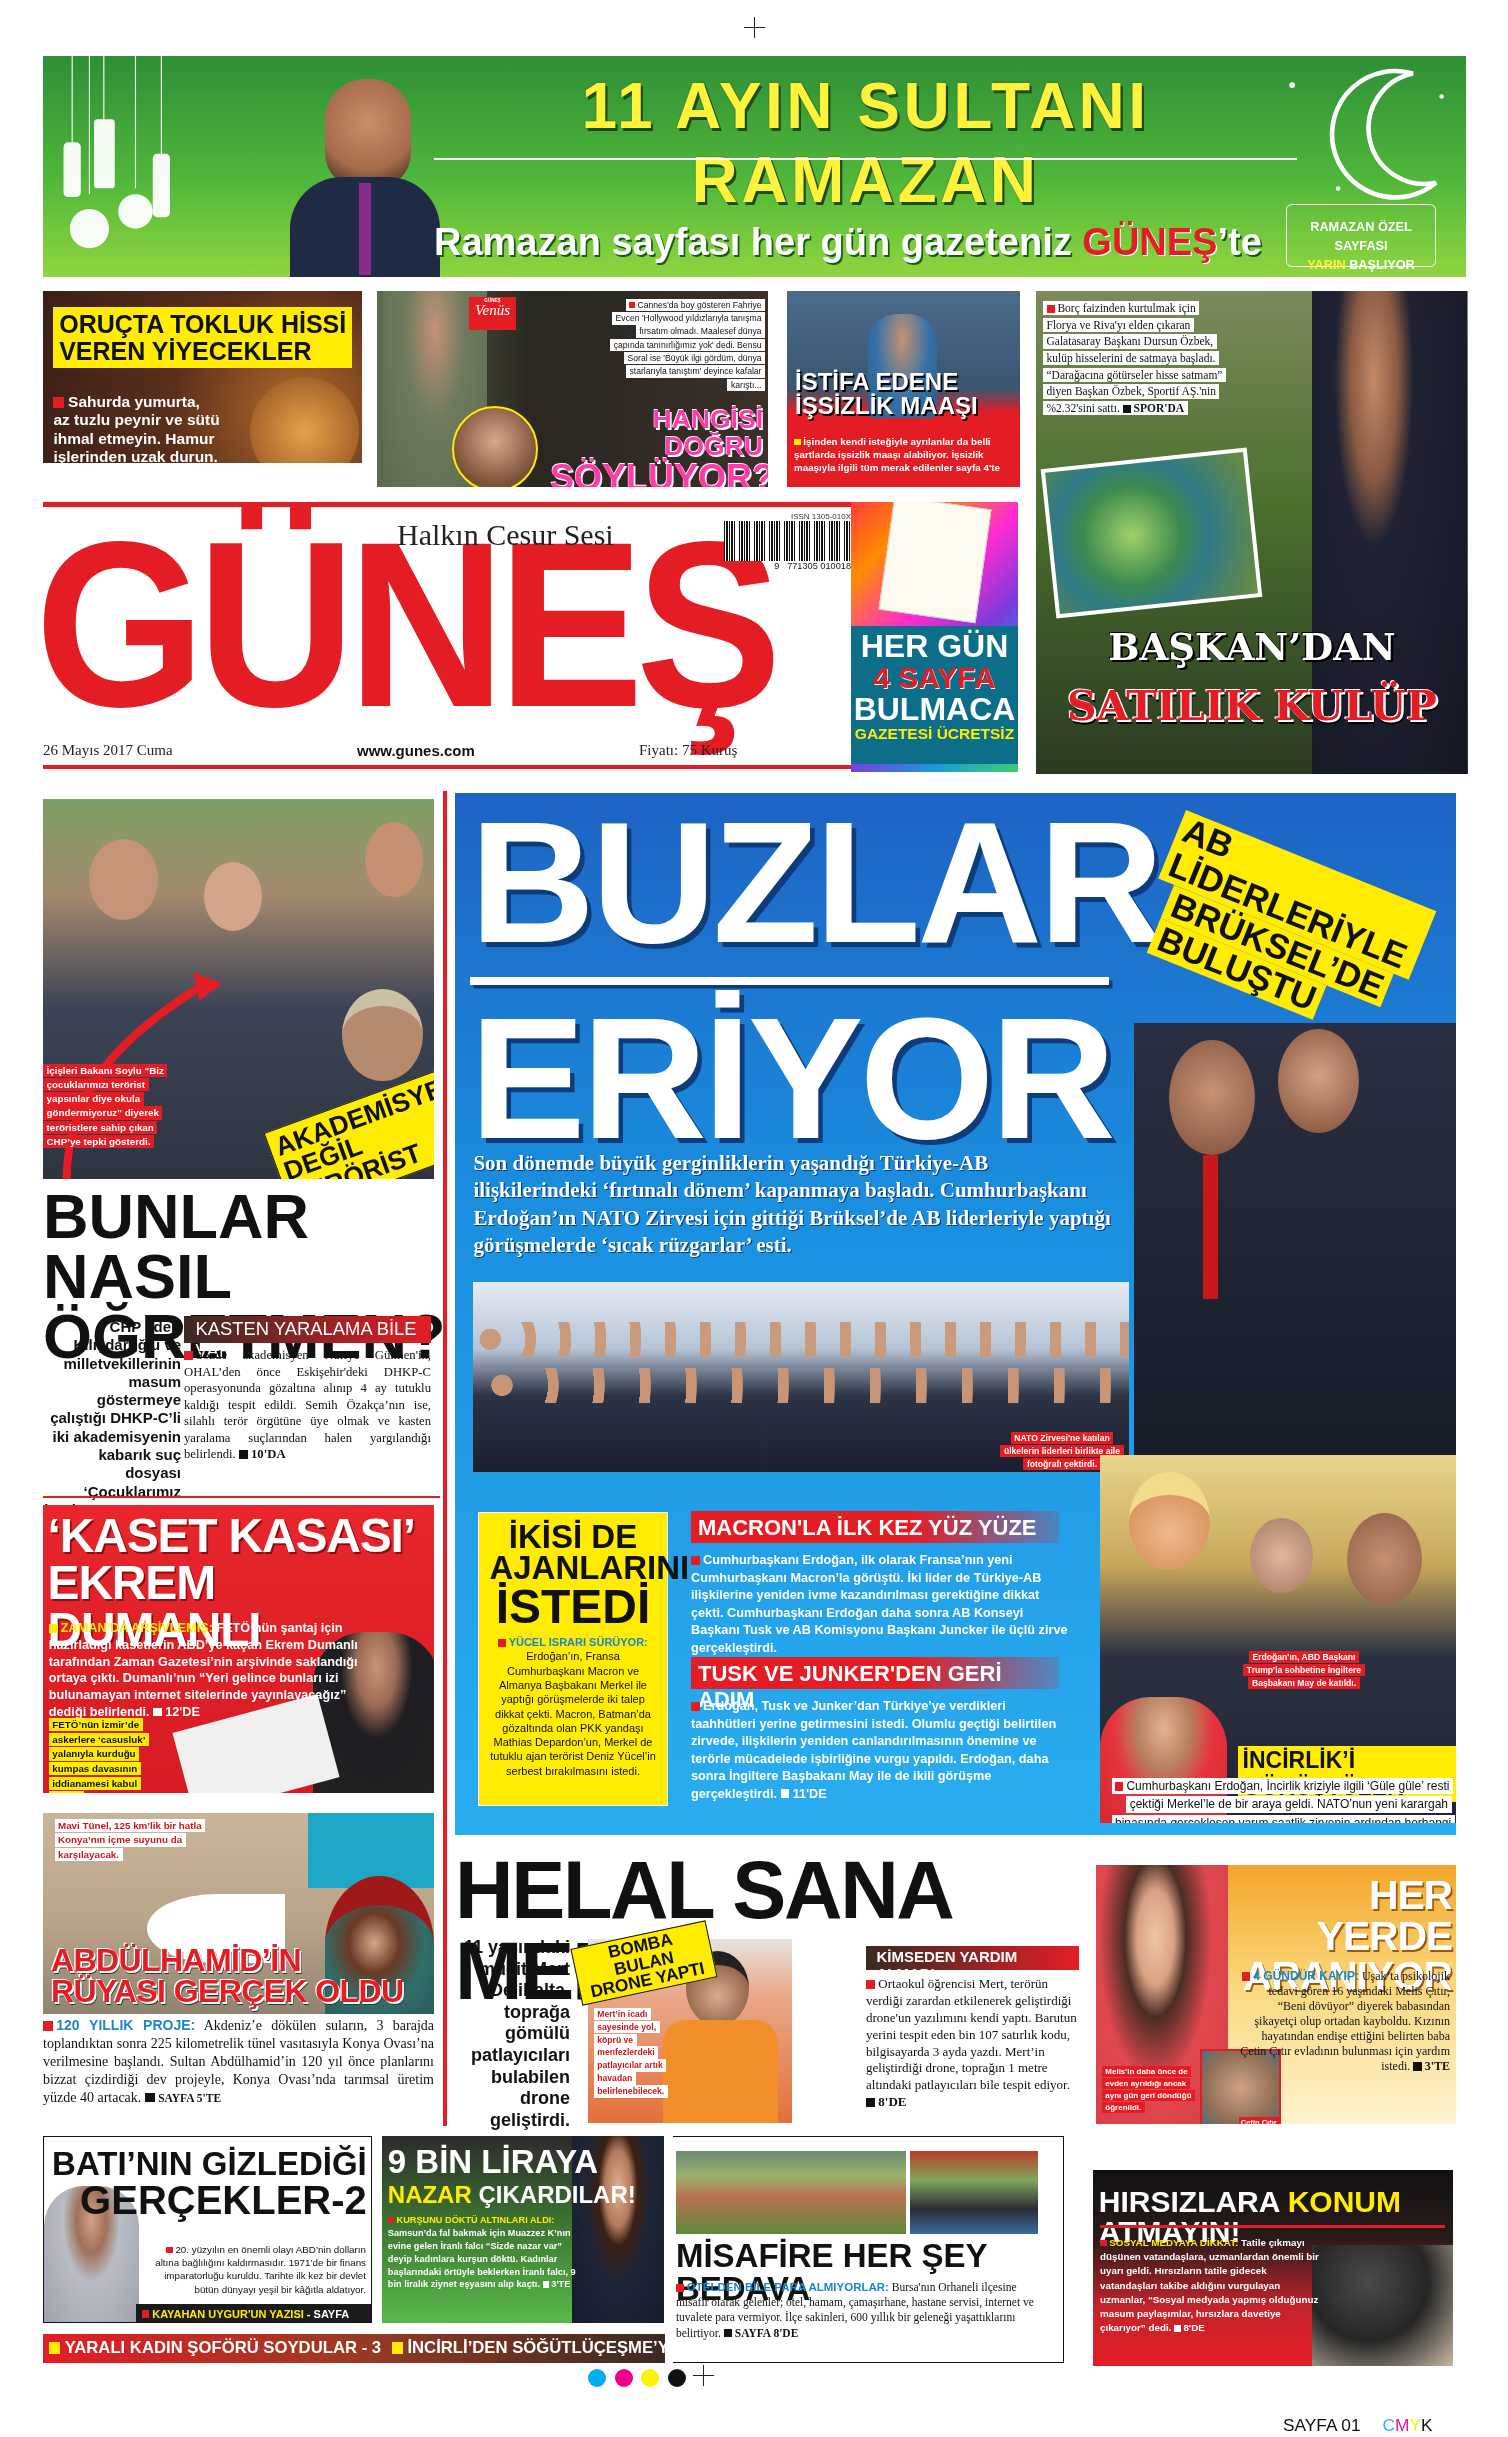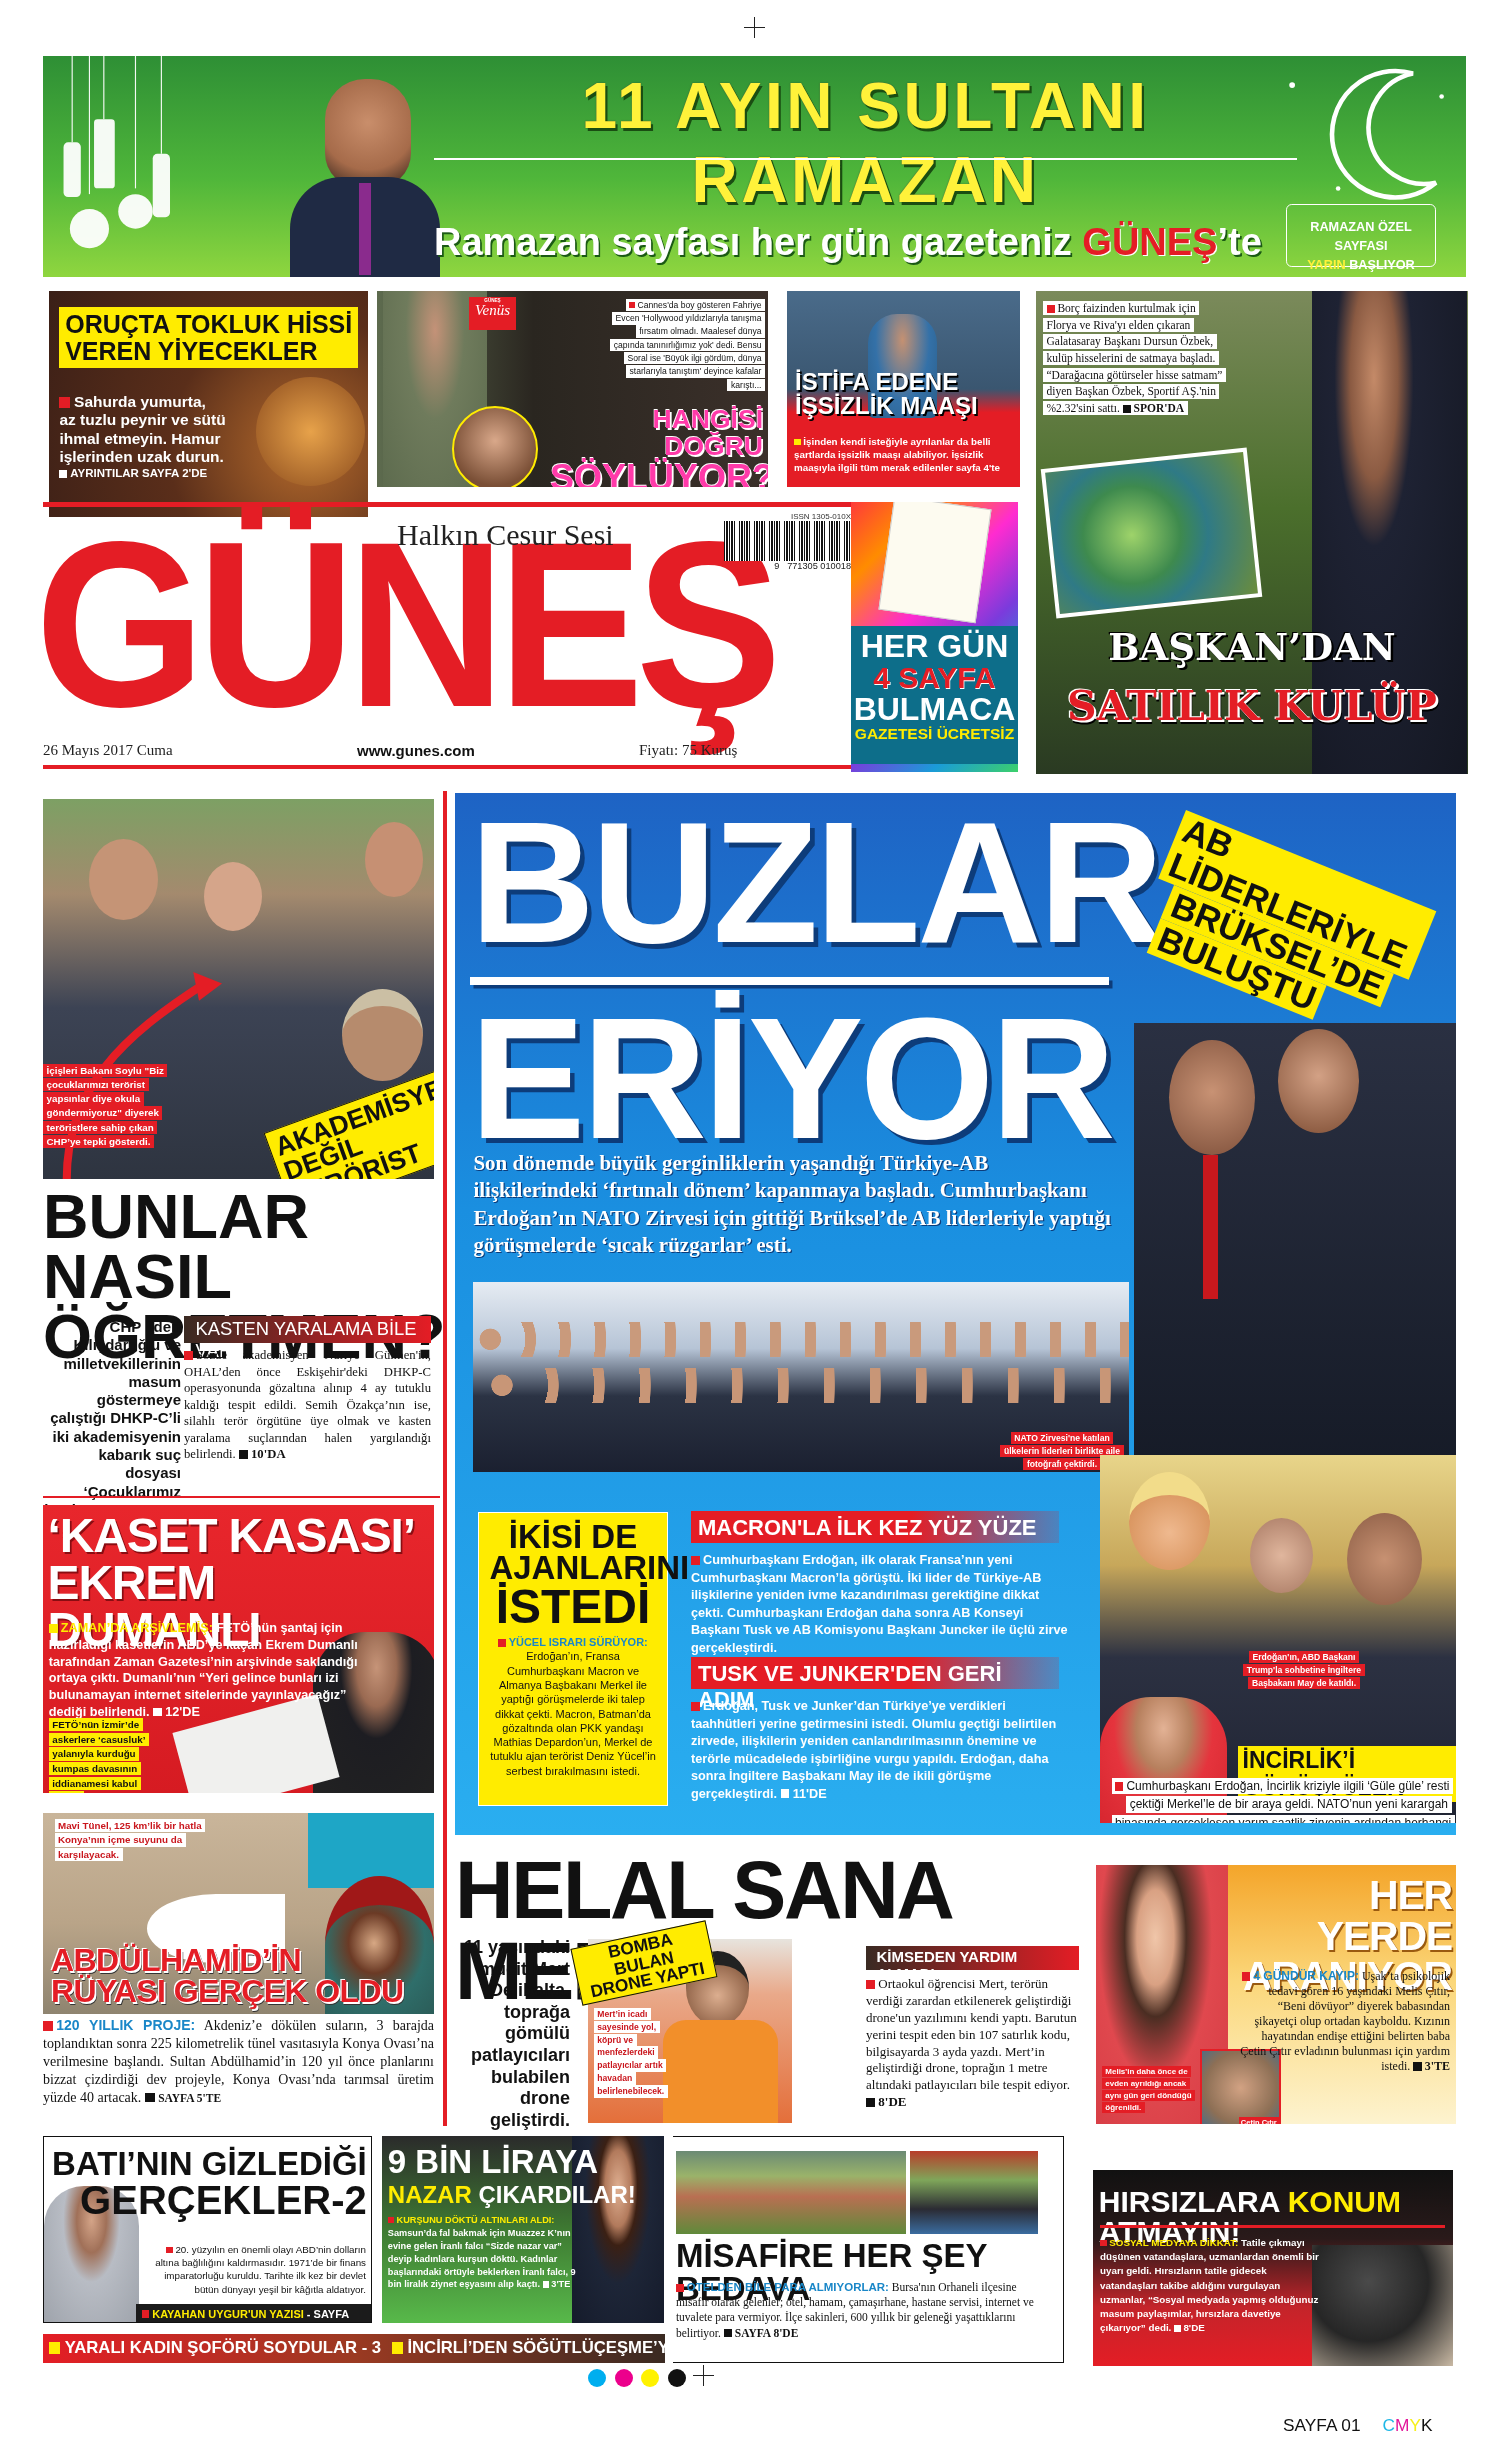--- a/index.html
+++ b/index.html
@@ -57,21 +57,21 @@
     <circle cx="40" cy="40" r="5" fill="#fff"></circle>
       <circle cx="300" cy="60" r="4" fill="#fff"></circle>
       <circle cx="120" cy="220" r="4" fill="#fff"></circle>
   </svg>
   <div class="abs" style="left:1243px;top:148px;width:150px;height:63px;border:1.7px solid #fff;border-radius:5.8px;text-align:center;color:#fff;font-weight:700;font-size:12.7px;padding-top:12.7px;line-height:1.5">
     <div>RAMAZAN ÖZEL SAYFASI</div>
     <div><span style="color:#fff23a">YARIN</span><span> BAŞLIYOR</span></div>
   </div>
 </div>
 
-<div class="abs" style="left:49px;top:291px;width:319px;height:226px;background:radial-gradient(circle at 80% 70%,#b46a2c 0%,#5a2e1a 45%,#3a1f17 100%);overflow:hidden">
+<div class="abs" style="left:43px;top:291px;width:319px;height:172px;background:radial-gradient(circle at 80% 70%,#b46a2c 0%,#5a2e1a 45%,#3a1f17 100%);overflow:hidden">
   <div class="abs" style="left:207px;top:86px;width:109px;height:109px;border-radius:50%;background:radial-gradient(circle,#e7a24a,#8b4b1d)"></div>
   <div class="abs cond" style="left:10.4px;top:16px;background:#ffec00;padding:3.5px 5.8px;font-weight:900;font-size:25px;line-height:1.08;color:#111">
     <div>ORUÇTA TOKLUK HİSSİ</div>
     <div>VEREN YİYECEKLER</div>
   </div>
   <div class="abs cond" style="left:10.4px;top:102px;width:167px;color:#fff;font-weight:700;font-size:15.5px;line-height:1.18">
     <span class="bullet"></span><span>Sahurda yumurta, az tuzlu peynir ve sütü ihmal etmeyin. Hamur işlerinden uzak durun.</span>
   </div>
   <div class="abs cond" style="left:10.4px;top:176px;color:#fff;font-weight:700;font-size:11.5px">
     <span class="bullet w"></span><span>AYRINTILAR SAYFA 2'DE</span>

